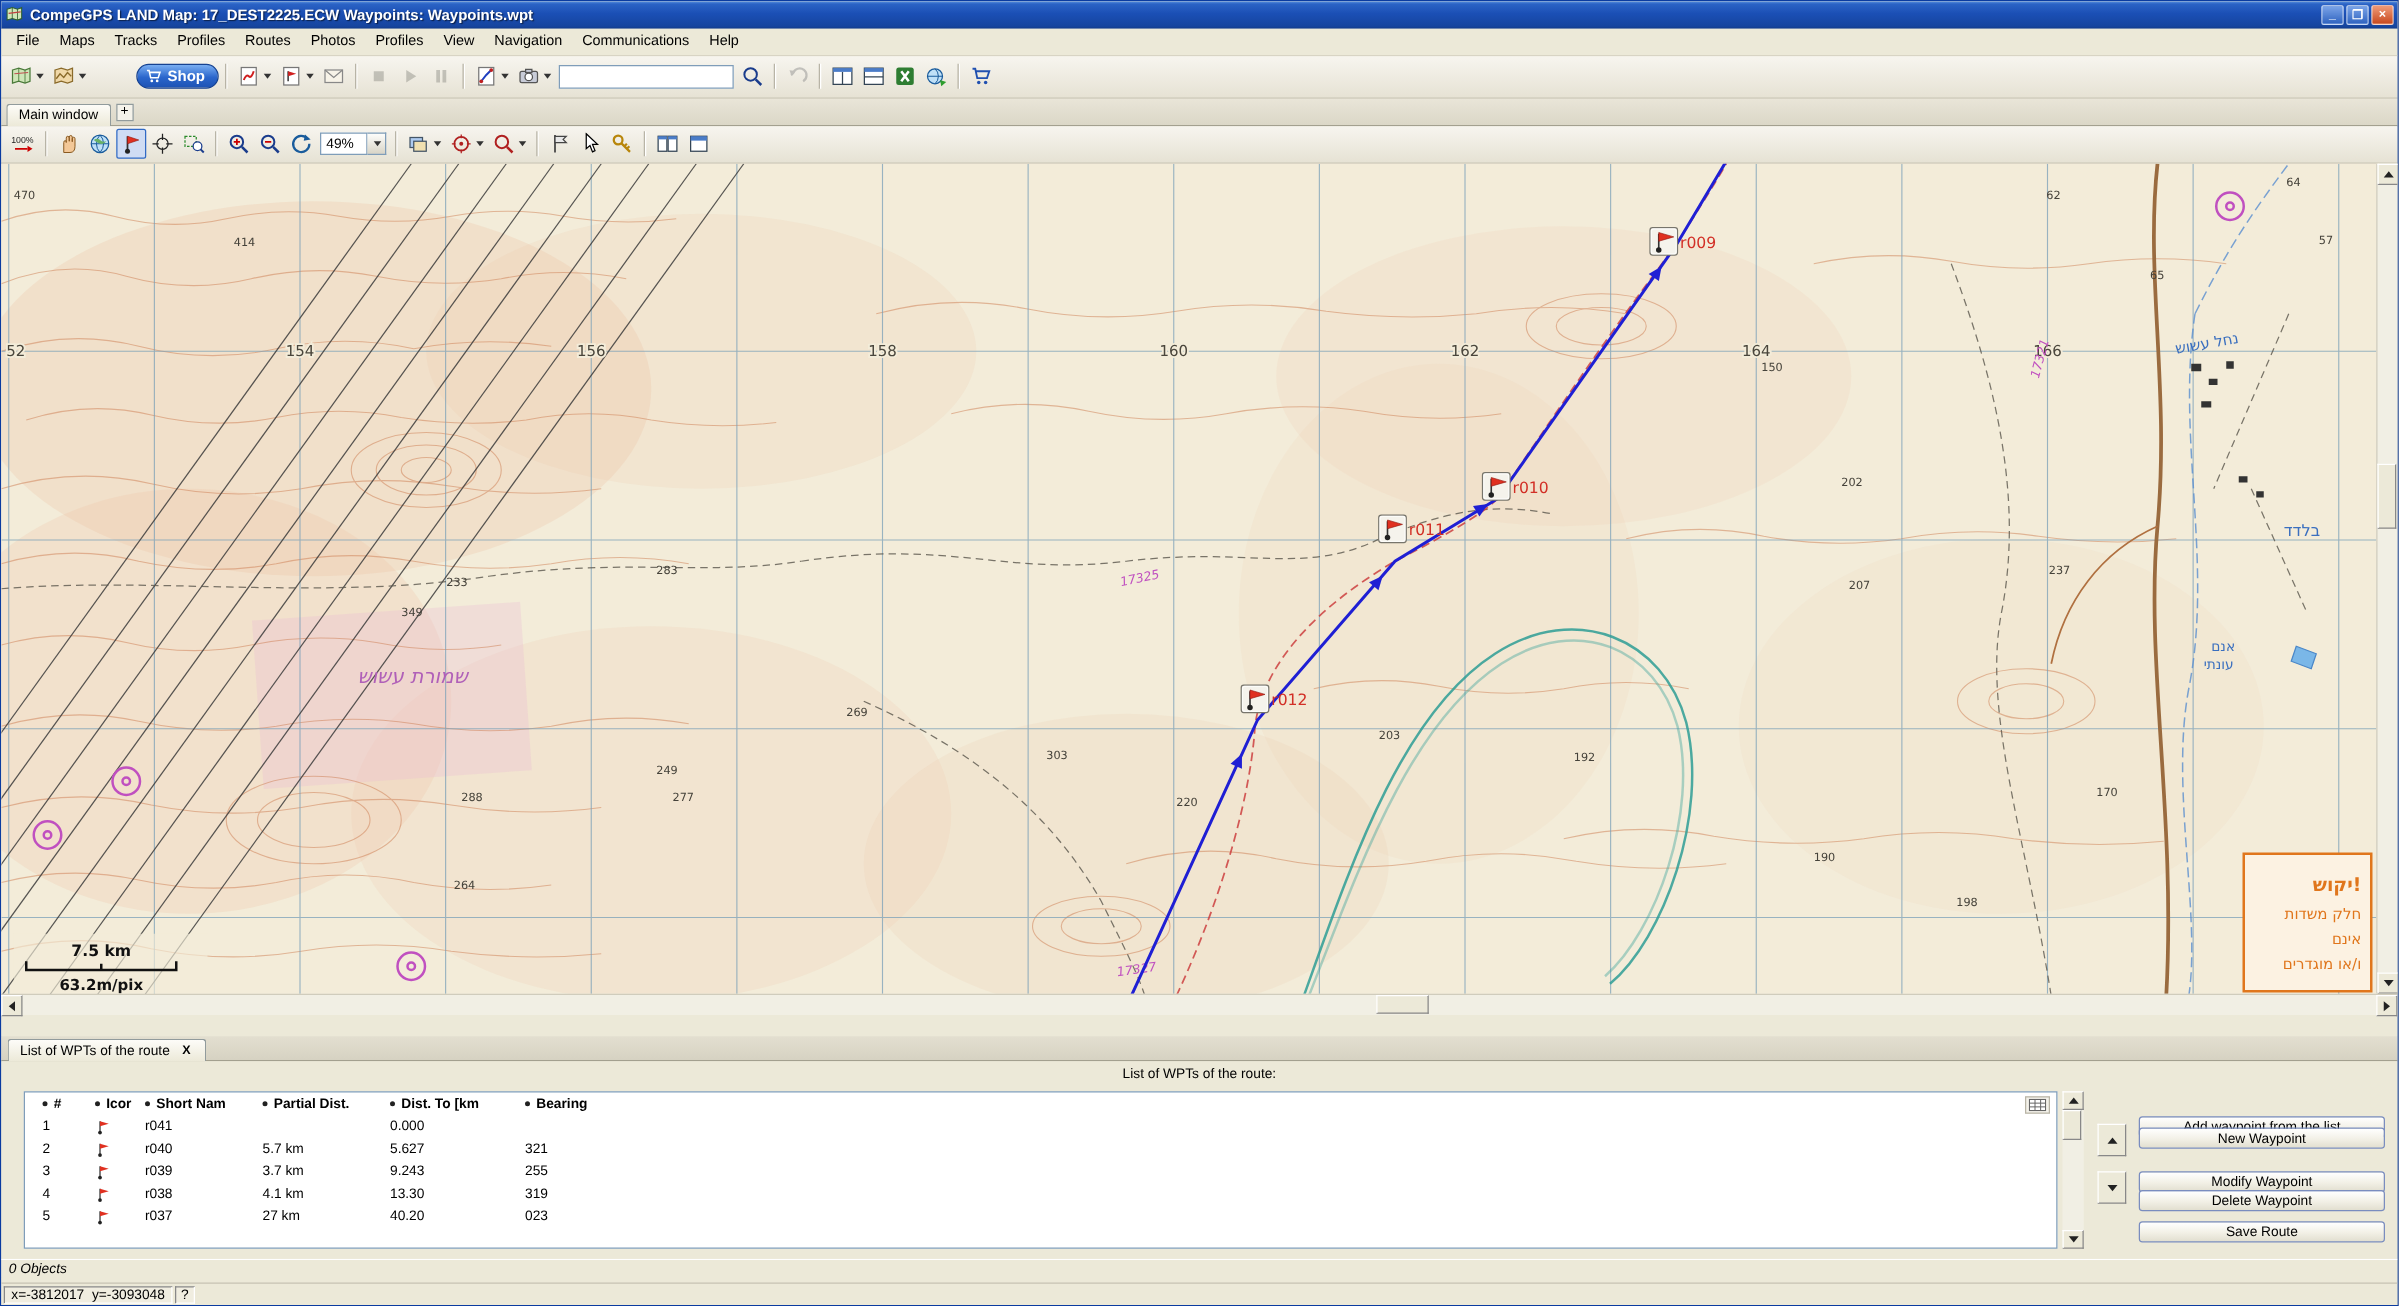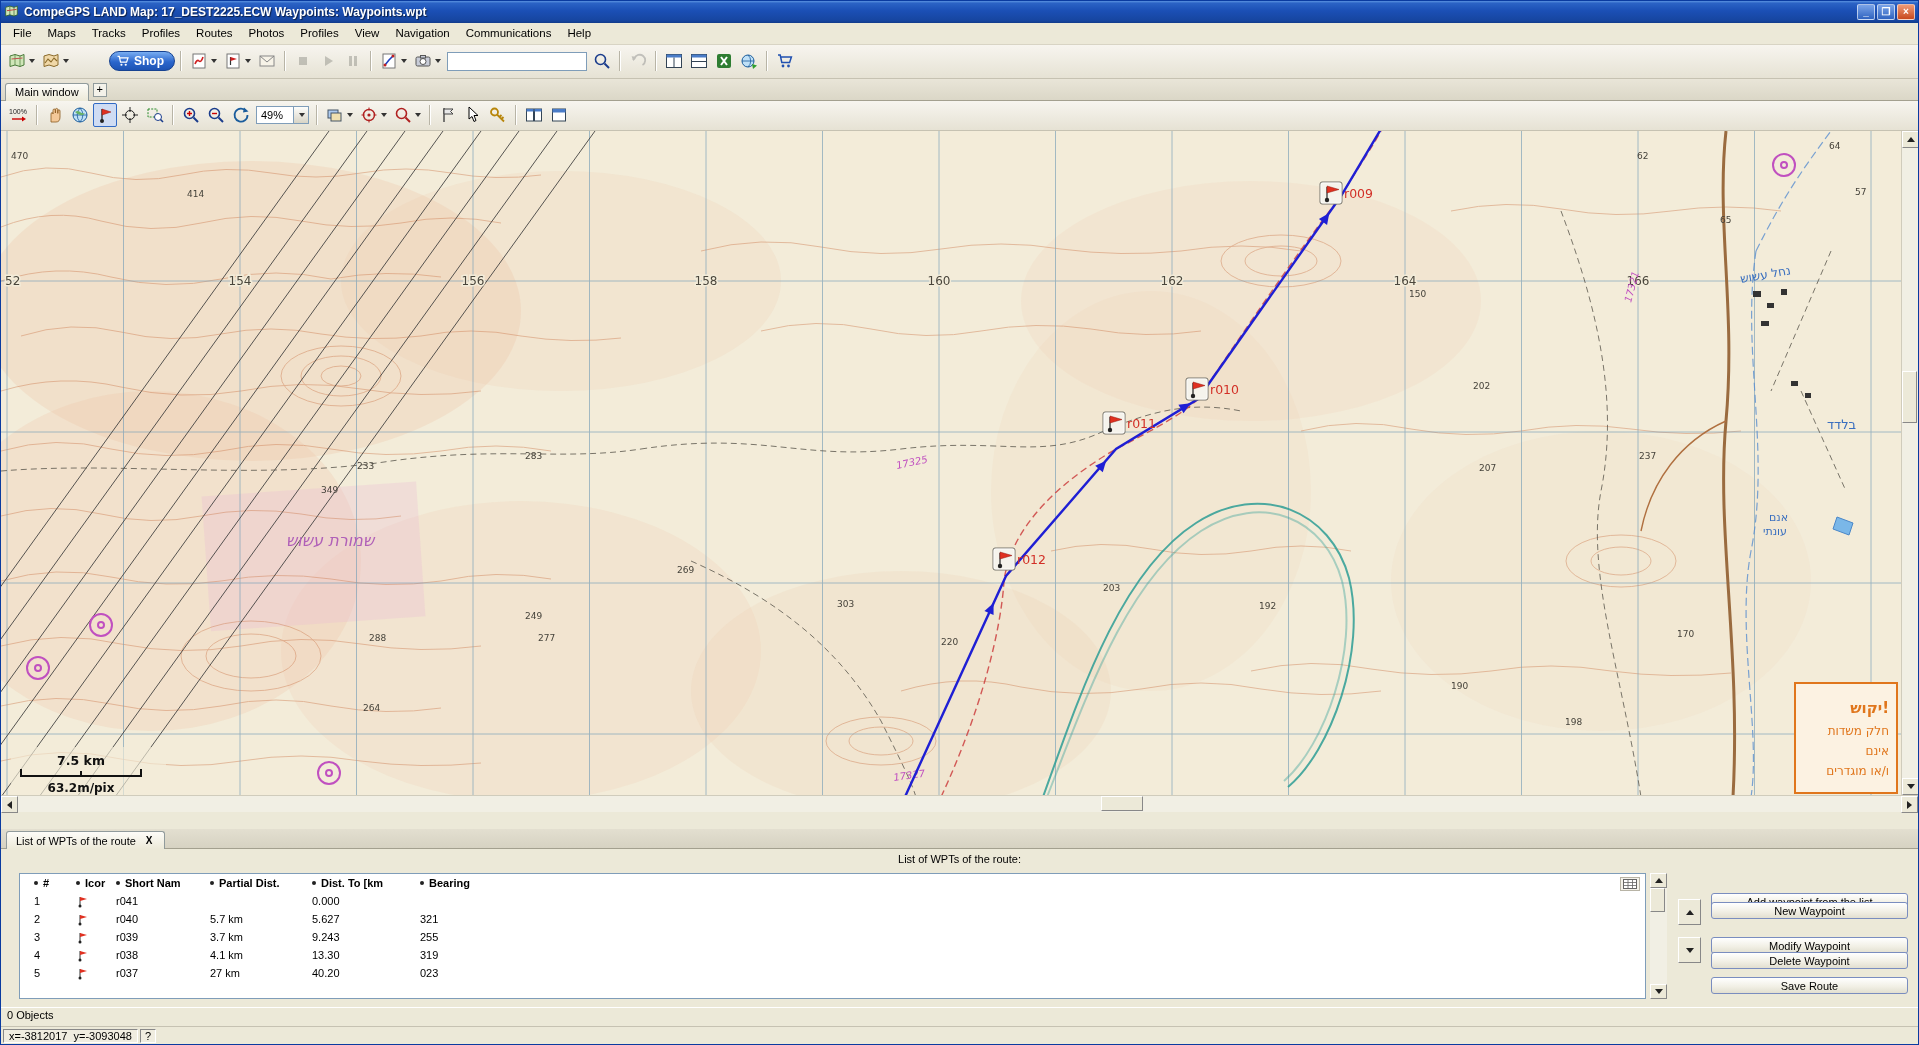--- a/index.html
+++ b/index.html
@@ -84,21 +84,21 @@
   .c-name{width:94px;}
   .c-partial{width:102px;}
   .c-dist{width:108px;}
   .c-bearing{width:92px;}
   .grid-btn{position:absolute;right:5px;top:3px;width:20px;height:14px;display:flex;align-items:center;justify-content:center;border:1px solid #b8b4a6;background:#f4f2ea;}
   .list-scroll{position:absolute;left:1649px;top:24px;width:17px;height:126px;background:#f1efe4;}
   .move-btn{position:absolute;left:1677px;width:23px;height:26px;background:#ece9d8;border:1px solid;border-color:#fff #888 #888 #fff;display:flex;align-items:center;justify-content:center;}
   .action-btn{position:absolute;left:1710px;width:197px;height:17px;display:flex;align-items:center;justify-content:center;
               font-size:11px;border:1px solid #7a8dbf;border-radius:3px;background:linear-gradient(#ffffff,#f2f0e6 55%,#e2dfd0);}
 
-  .objects-bar{height:15px;background:#ece9d8;border-top:1px solid #fff;font-size:11px;line-height:14px;padding-left:6px;}
+  .objects-bar{height:15px;background:#ece9d8;border-top:1px solid #fff;font-size:11px;line-height:14px;padding-left:6px;font-style:italic;}
   .coords-bar{height:18px;background:#ece9d8;display:flex;align-items:center;gap:2px;padding-left:2px;border-top:1px solid #c6c2b2;font-size:11px;}
   .coords-cell{height:14px;display:flex;align-items:center;padding:0 5px;border:1px solid;border-color:#888 #fff #fff #888;background:#f0ede0;white-space:pre;}
   .help-cell{width:16px;justify-content:center;}
   .icon-svg{display:block;}
 </style>
 </head>
 <body>
 
 <div class="app">
 

